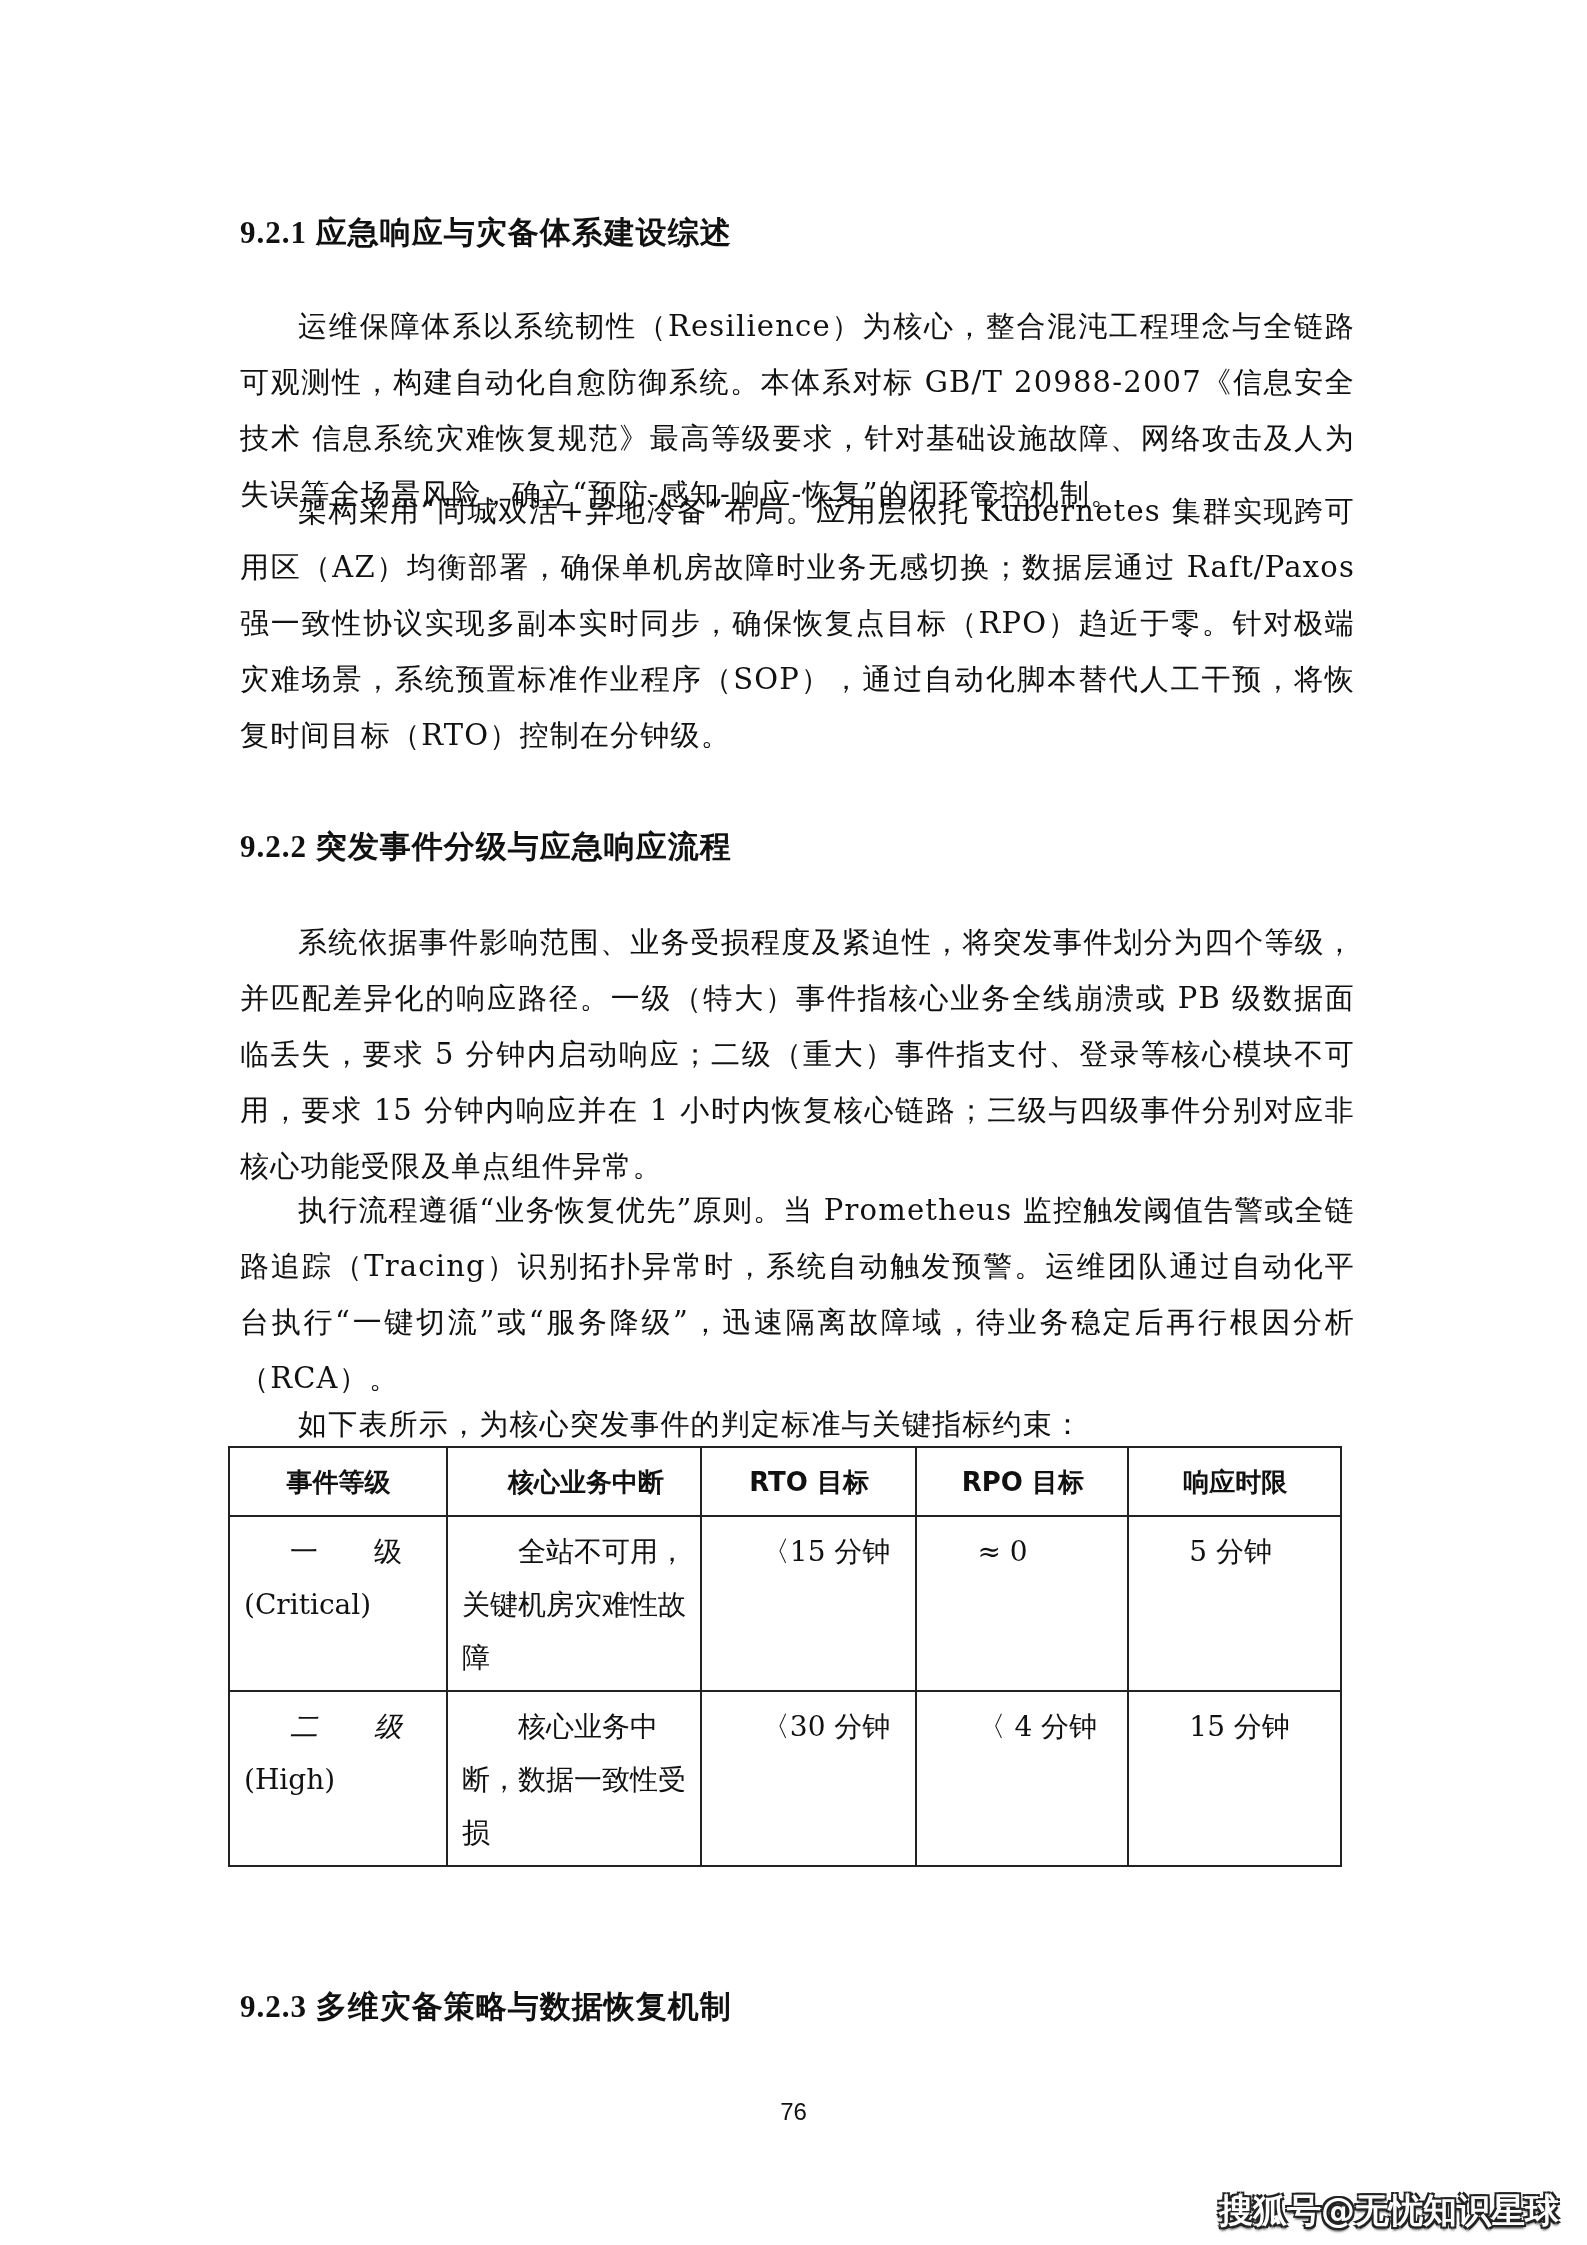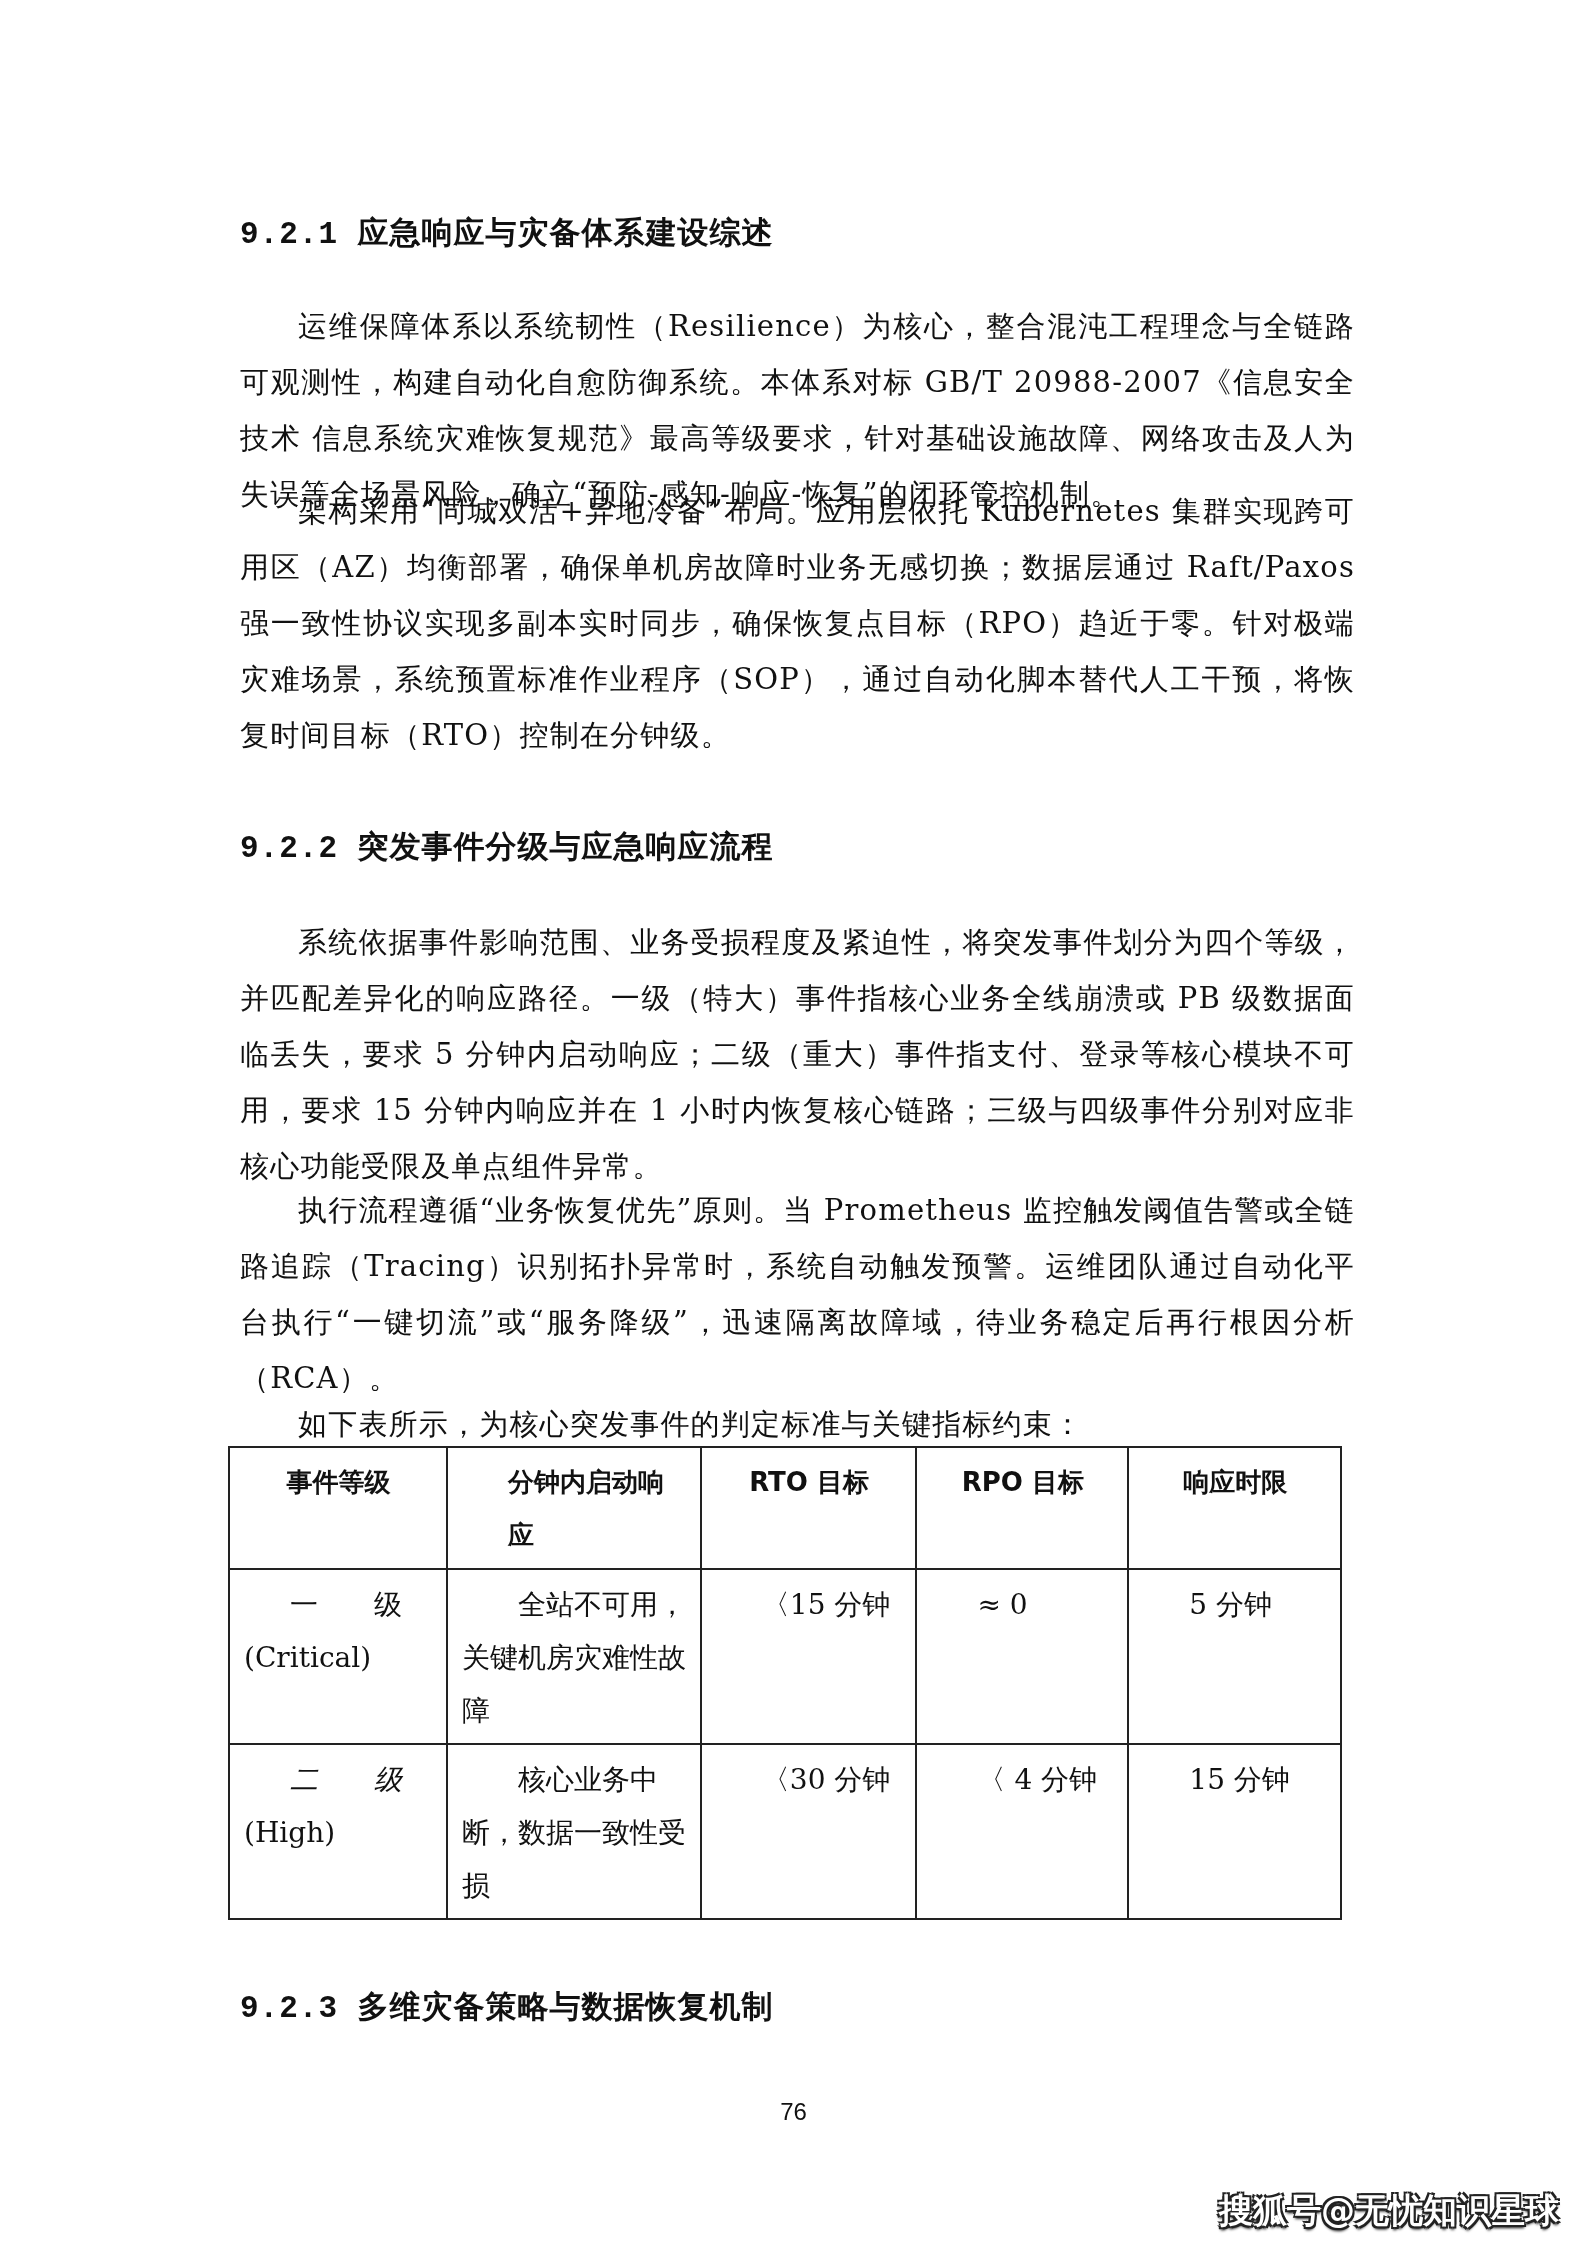--- a/index.html
+++ b/index.html
@@ -1,19 +1,19 @@
 <!DOCTYPE html>
 <html><head>
 <meta charset="utf-8">
 <style>
   html, body { margin: 0; padding: 0; background: #ffffff; }
   body { width: 1587px; height: 2245px; position: relative; overflow: hidden;
          font-family: "DejaVu Serif", "Liberation Serif", serif; color: #111; }
   .page { position: absolute; left: 0; top: 0; width: 1587px; height: 2245px; }
-  .h { position: absolute; left: 240px; font-family: Liberation Mono, monospace;
+  .h { position: absolute; left: 240px; font-family: Liberation Serif, serif;
        font-weight: bold; font-size: 31px; letter-spacing: 1px; color: #111; white-space: nowrap; }
   .para { position: absolute; left: 240px; width: 1115px; font-size: 29px; line-height: 56px;
           text-align: justify; text-indent: 58px; margin: 0; color: #111; letter-spacing: 1.2px; }
   table.evt { position: absolute; left: 228px; top: 1446px; width: 1114px; border-collapse: collapse;
               font-size: 28px; color: #111; }
   table.evt td { border: 2px solid #222; vertical-align: top; padding: 8px 13px 6px 14px;
                  line-height: 53px; }
   table.evt td.hdr { font-weight: bold; font-family: "DejaVu Sans", "Liberation Sans", sans-serif; font-size: 26px; }
   .c1 { width: 196px; } .c2 { width: 196px; } .c3 { width: 196px; margin-top: 14px; } .c4 { width: 196px; } .c5 { width: 196px; }
   .pad-l { padding-left: 60px !important; }
@@ -37,21 +37,21 @@
   <div class="h" style="top:826px;">9.2.2 突发事件分级与应急响应流程</div>
 
   <p class="para" style="top:914px;">系统依据事件影响范围、业务受损程度及紧迫性，将突发事件划分为四个等级，并匹配差异化的响应路径。一级（特大）事件指核心业务全线崩溃或 PB 级数据面临丢失，要求 5 分钟内启动响应；二级（重大）事件指支付、登录等核心模块不可用，要求 15 分钟内响应并在 1 小时内恢复核心链路；三级与四级事件分别对应非核心功能受限及单点组件异常。</p>
   <p class="para" style="top:1182px;">执行流程遵循“业务恢复优先”原则。当 Prometheus 监控触发阈值告警或全链路追踪（Tracing）识别拓扑异常时，系统自动触发预警。运维团队通过自动化平台执行“一键切流”或“服务降级”，迅速隔离故障域，待业务稳定后再行根因分析（RCA）。</p>
   <p class="para" style="top:1396px;">如下表所示，为核心突发事件的判定标准与关键指标约束：</p>
 
   <table class="evt">
     <tbody>
         <tr>
       <td class="hdr c1 center">事件等级</td>
-      <td class="hdr c2" style="padding-left:60px;">分钟内启动响应</td>
+      <td class="hdr c2" style="padding-left:60px;">核心业务中断</td>
       <td class="hdr c3 center">RTO 目标</td>
       <td class="hdr c4 center">RPO 目标</td>
       <td class="hdr c5 center">响应时限</td>
     </tr>
     <tr>
       <td>
         <div style="padding-left:46px;">一　　级</div>
         <div>(Critical)</div>
       </td>
       <td style="text-indent:56px;">全站不可用，关键机房灾难性故障</td>

